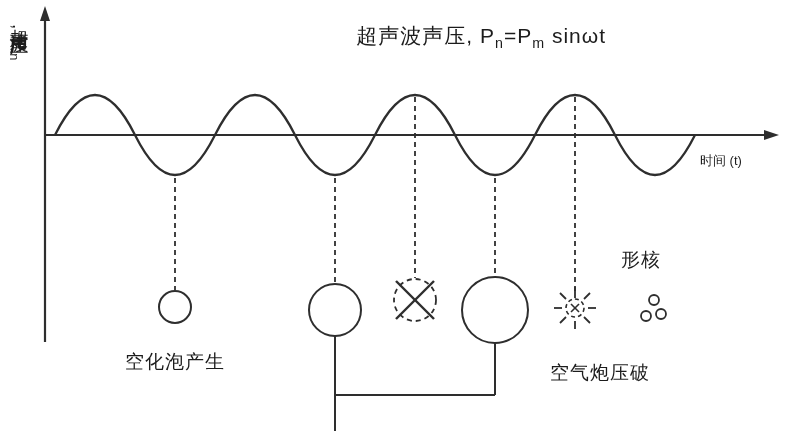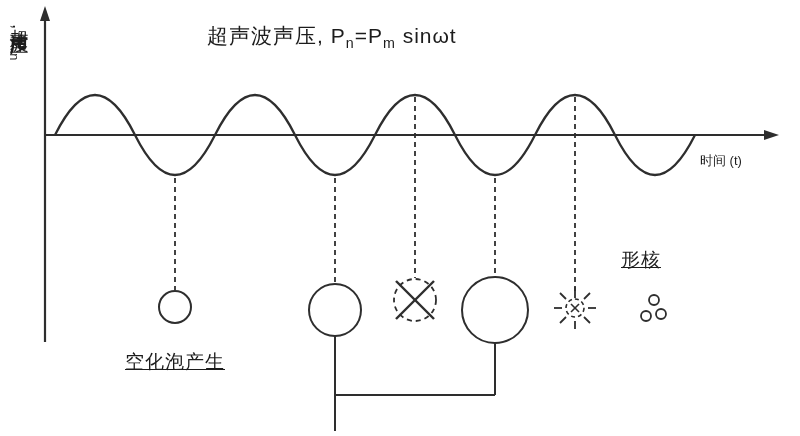--- a/index.html
+++ b/index.html
@@ -7,34 +7,34 @@
     position:relative;
     width:800px;height:436px;
     background:#ffffff;
     font-family:"Liberation Sans","DejaVu Sans",sans-serif;
     color:#1c1c1c;
     overflow:hidden;
   }
   svg{position:absolute;left:0;top:0;}
   .stroke{stroke:#2e2e2e;fill:none;}
   .title{
-    position:absolute;left:207px;top:22px;width:420px;
-    text-align:left;font-size:21px;letter-spacing:1px;white-space:nowrap;
+    position:absolute;left:186px;top:22px;width:420px;
+    text-align:right;font-size:21px;letter-spacing:1px;white-space:nowrap;
   }
   .title sub,.ylabel sub{font-size:0.68em;}
   .ylabel{
     position:absolute;left:6px;top:14px;height:210px;
     writing-mode:vertical-rl;text-orientation:mixed;
     font-size:19px;letter-spacing:2px;white-space:nowrap;
   }
   .xlabel{
     position:absolute;left:700px;top:152px;
     font-size:13px;white-space:nowrap;
   }
-  .lbl{position:absolute;font-size:19px;text-align:center;white-space:nowrap;letter-spacing:1px;text-decoration:underline;}
+  .lbl{position:absolute;font-size:19px;text-align:center;white-space:nowrap;letter-spacing:1px;}
   .lbl-gen{left:115px;top:349px;width:120px;}
   .lbl-growth{left:363px;top:368px;width:100px;}
   .lbl-collapse{left:530px;top:360px;width:140px;}
   .lbl-nucleation{left:618px;top:247px;width:46px;}
 </style>
 </head>
 <body>
 
 <div class="canvas">
 
@@ -96,15 +96,16 @@
     <span>超声波声压, P</span><sub>n</sub><span>=P</span><sub>m</sub><span> sinωt</span>
   </div>
 
   <div class="ylabel">
     <span>超声波声压, P</span><sub>n</sub>
   </div>
 
   <div class="xlabel">时间 (t)</div>
 
   <div class="lbl lbl-gen">空化泡产生</div>
+  <div class="lbl lbl-collapse">空气炮压破</div>
   <div class="lbl lbl-nucleation">形核</div>
 
 </div>
 
 </body></html>

